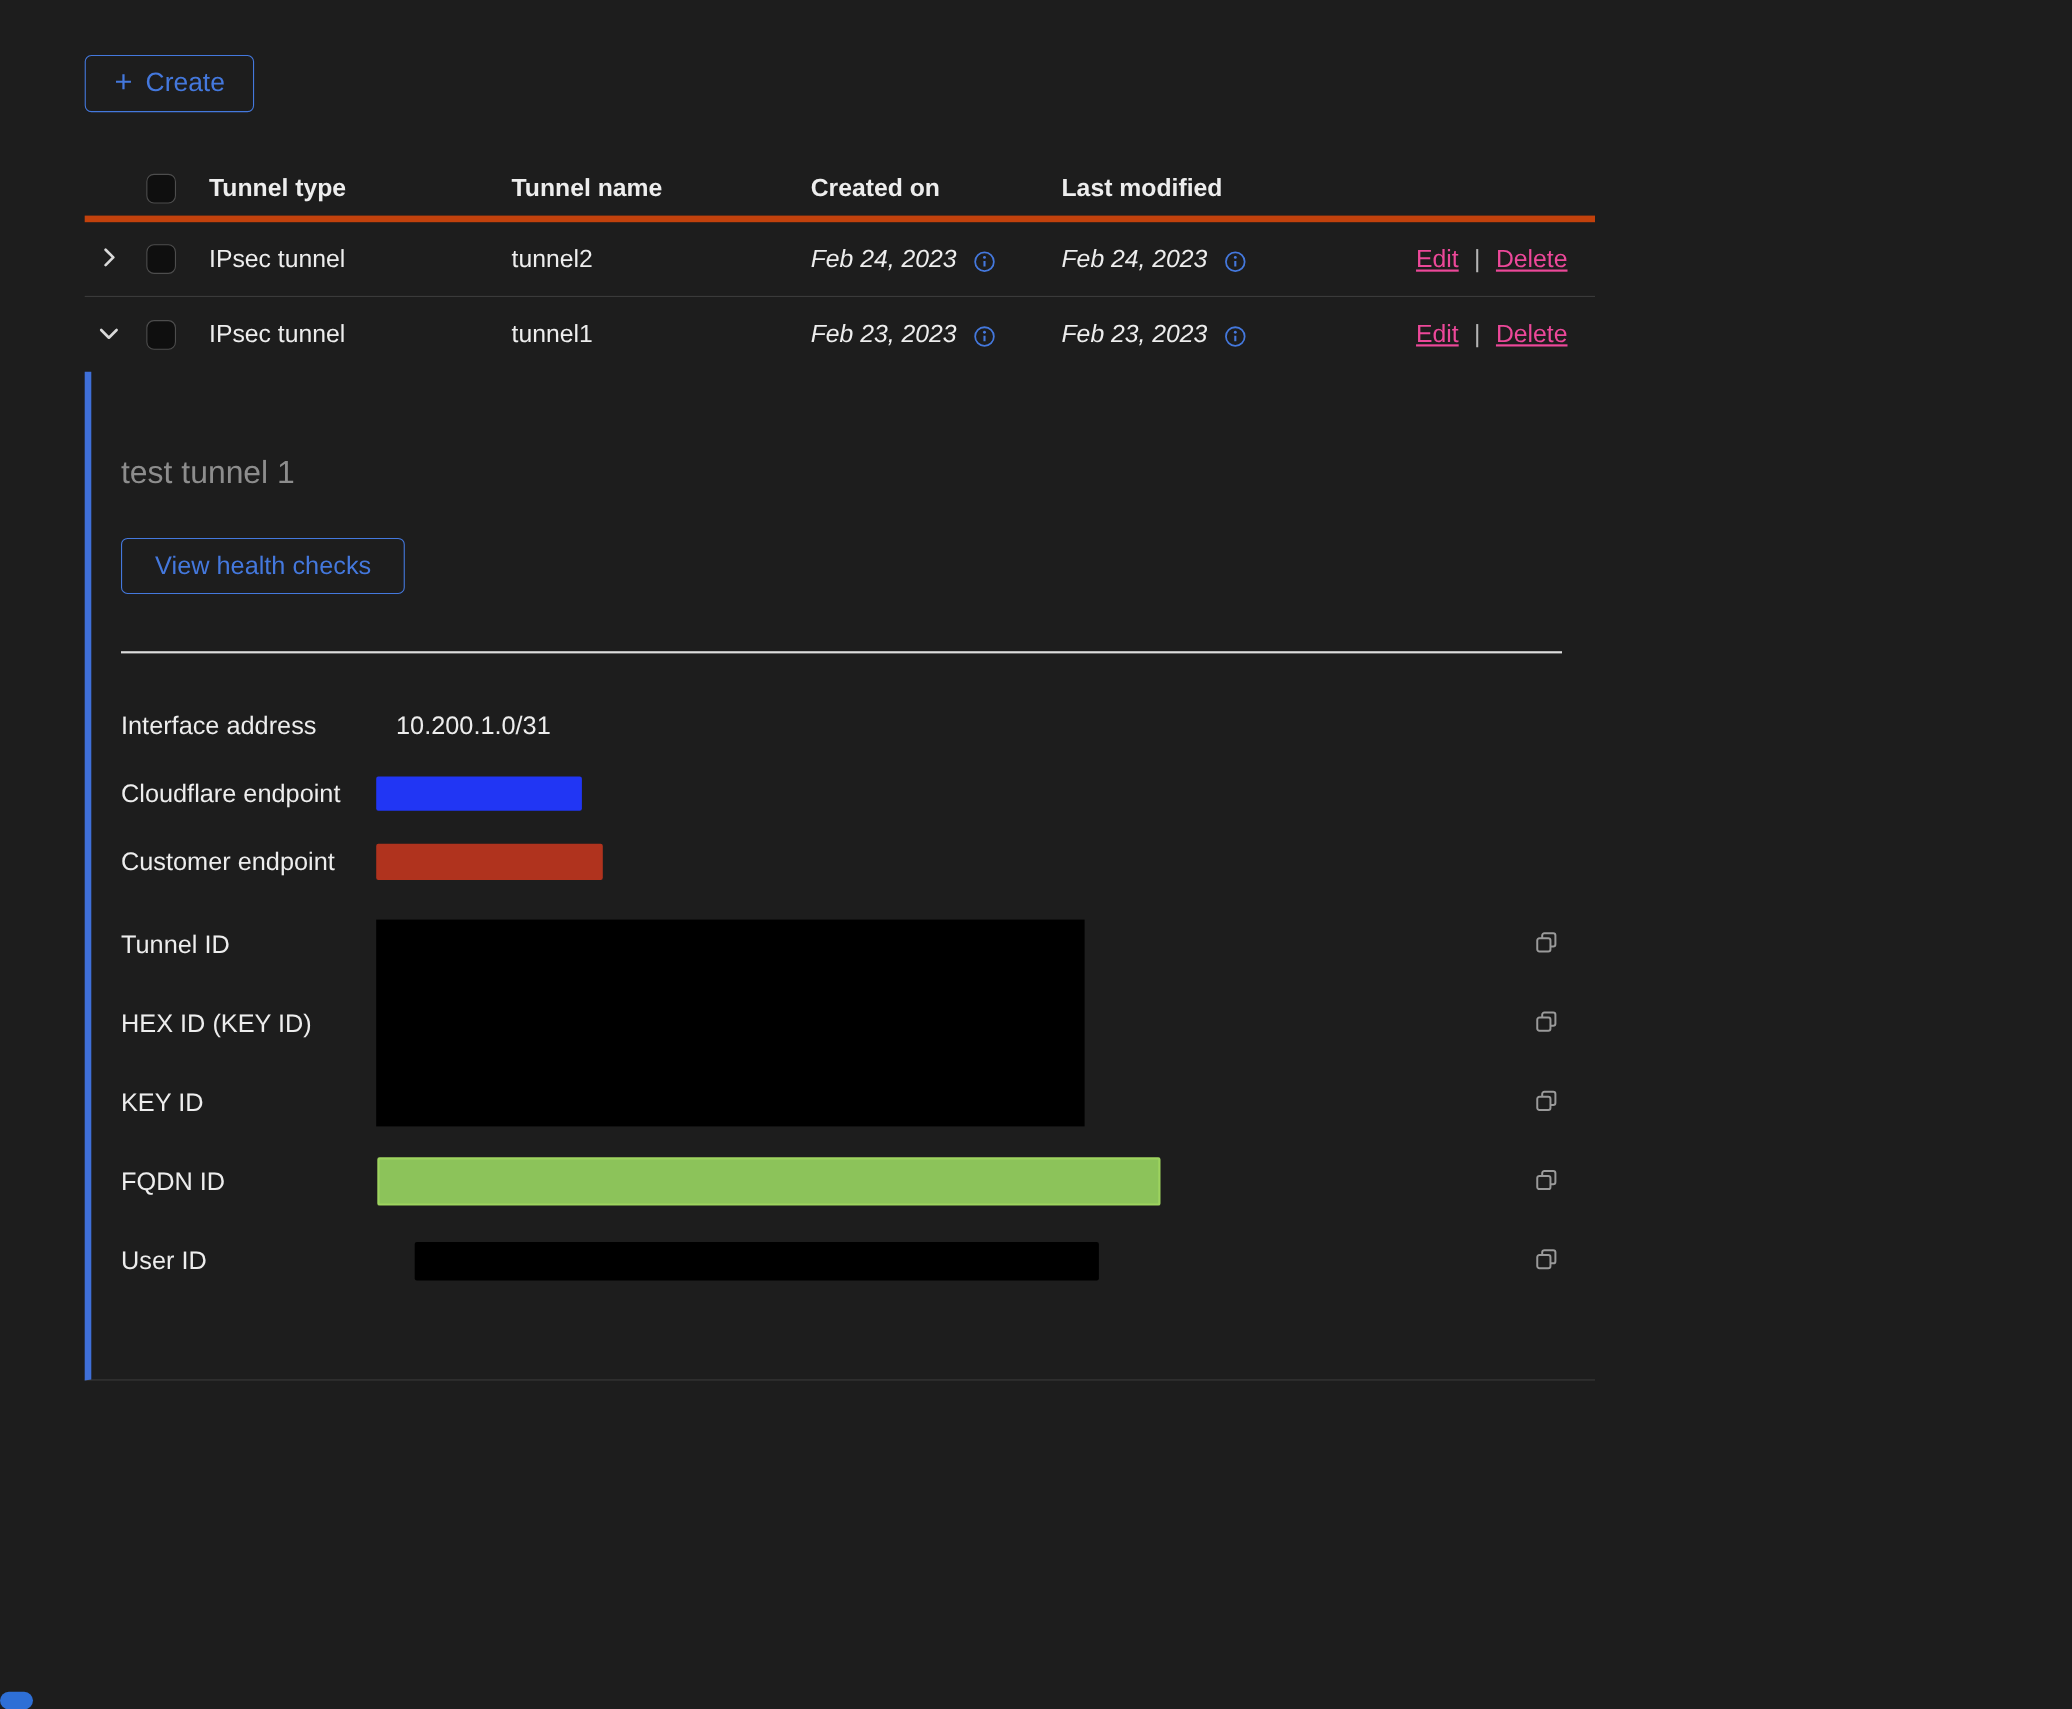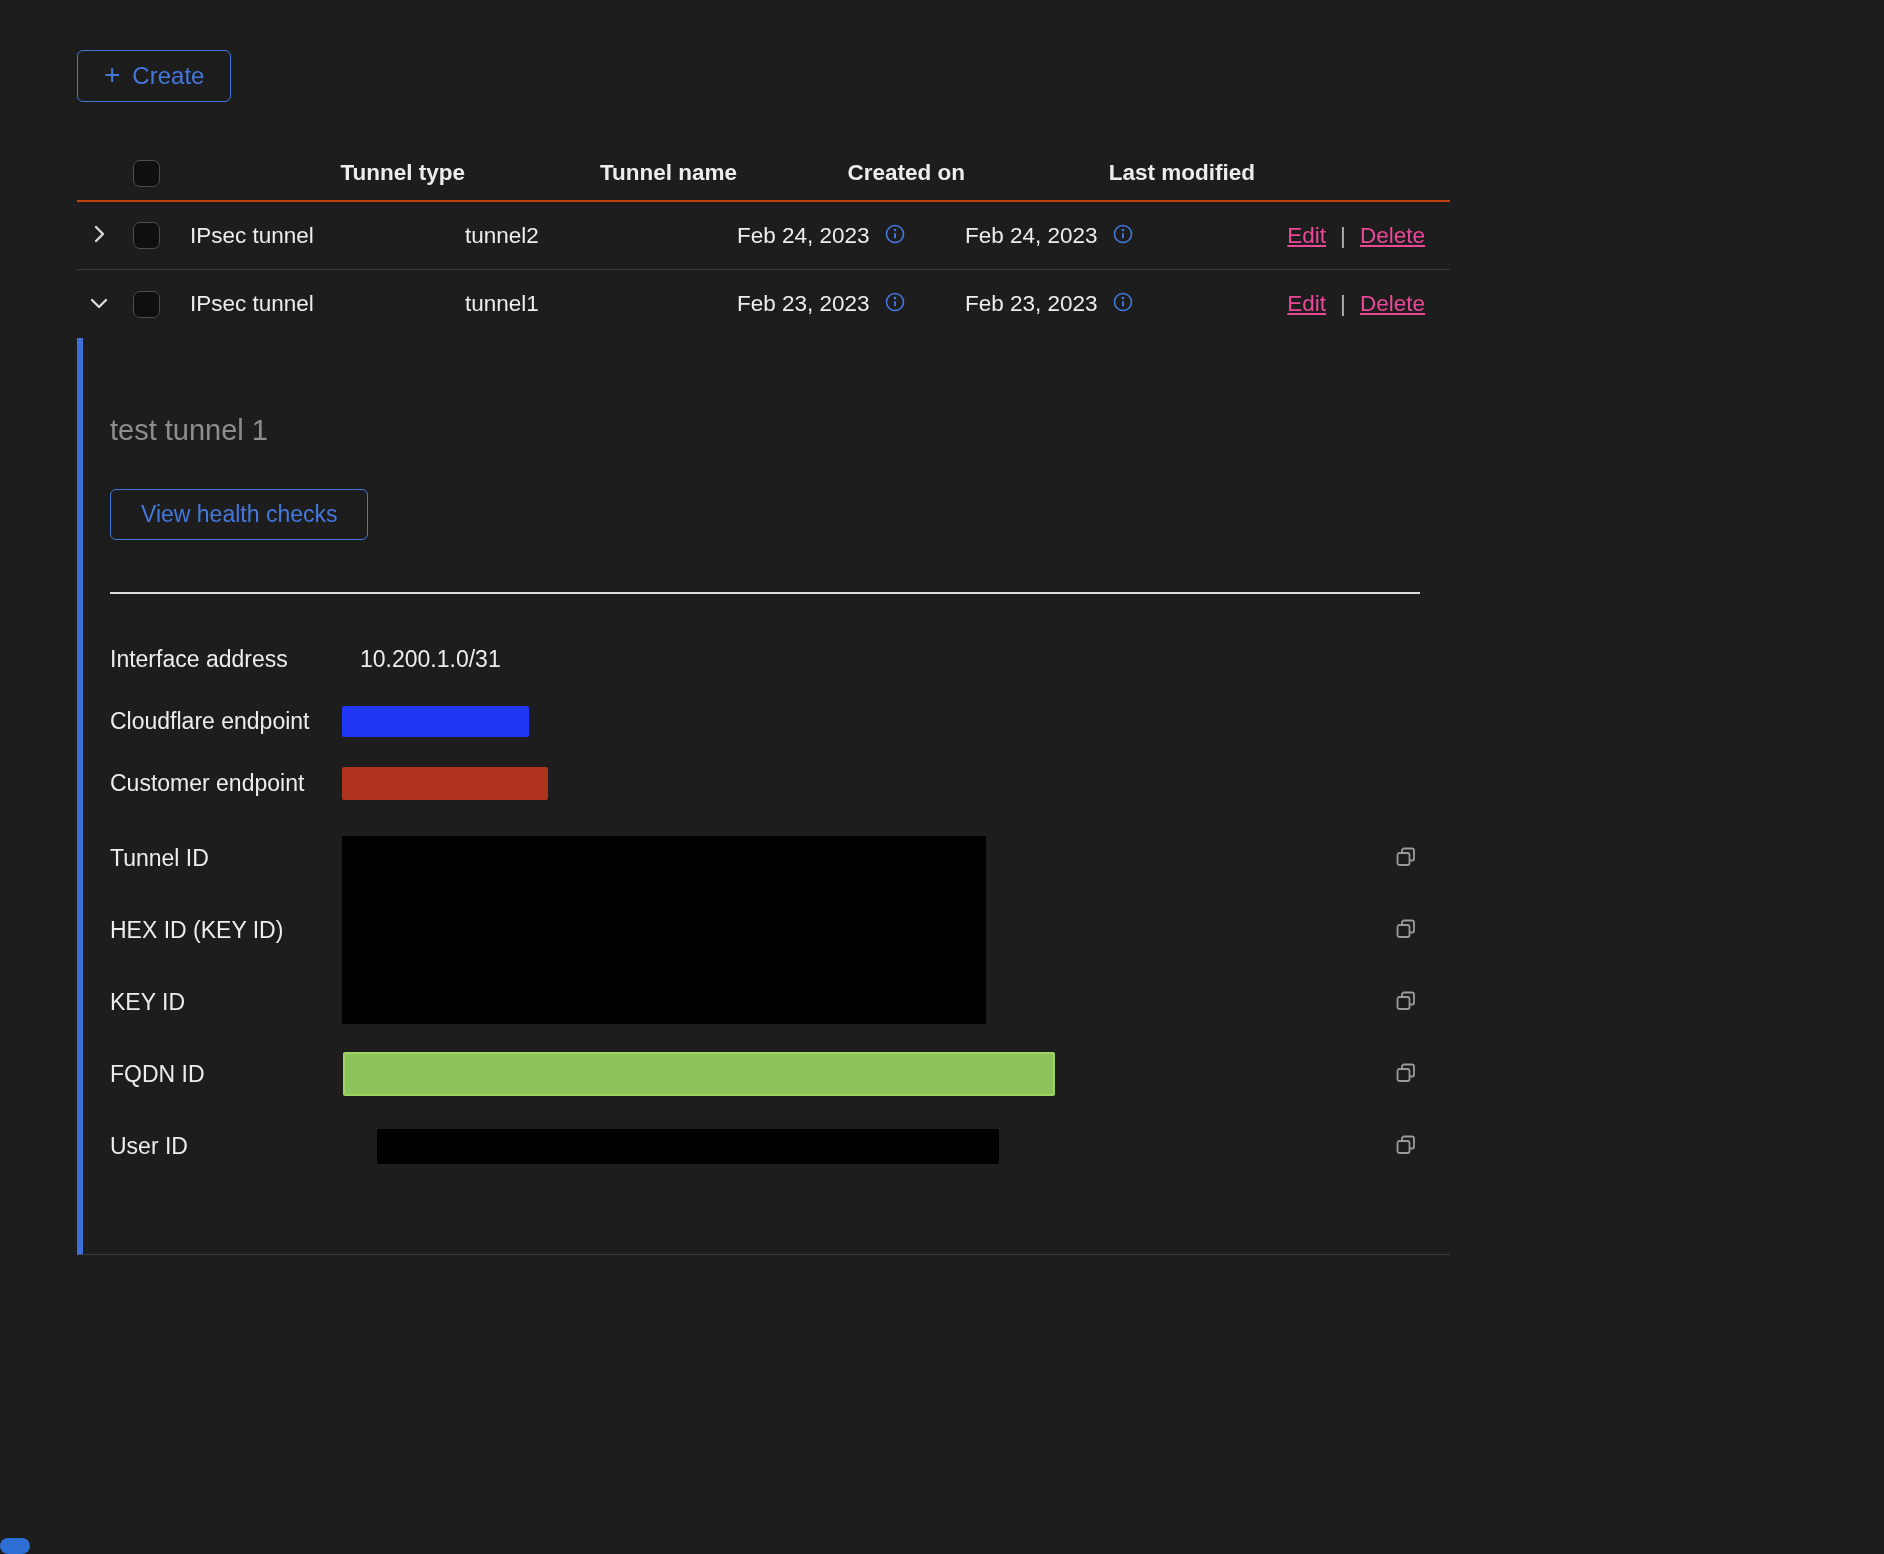--- a/index.html
+++ b/index.html
@@ -28,34 +28,34 @@
   }
   .create-btn .plus { font-size: 28px; font-weight: 300; line-height: 1; margin-top: -3px; }
 
   
   .table { margin: 44px 0 0 77px; width: 1373px; font-size: 22.5px; }
   .row {
     display: grid;
     grid-template-columns: 56px 57px 275px 272px 228px 290px 1fr;
     align-items: center;
   }
-  .thead { height: 56px; border-bottom: 2px solid #c2410c; font-weight: 700; text-align: right; }
+  .thead { height: 56px; border-bottom: 6px solid #c2410c; font-weight: 700; }
   .body-row { height: 68px; border-bottom: 1px solid #3a3a3a; }
   .body-row.expanded { border-bottom: none; }
 
   .checkbox {
     width: 27px; height: 27px;
     border: 1.6px solid #4d4d4d; border-radius: 7px;
     background: #0f0f0f; cursor: pointer;
   }
   .icon-btn {
     background: none; border: none; padding: 4px; margin-left: 6px;
     cursor: pointer; display: inline-flex; align-items: center;
   }
-  .date-cell { display: flex; align-items: flex-start; gap: 14px; }
+  .date-cell { display: flex; align-items: flex-end; gap: 14px; font-style: italic; }
   .info { display: inline-flex; align-items: center; cursor: pointer; }
   .actions { display: flex; justify-content: flex-end; align-items: center; padding-right: 25px; gap: 14px; }
   .actions a { color: #ec4899; text-decoration: underline; cursor: pointer; }
   .actions .sep { color: #b5b5b5; }
 
   
   .panel {
     margin-left: 77px; width: 1373px;
     border-left: 6px solid #3f6fd8;
     border-bottom: 1px solid #3a3a3a;

